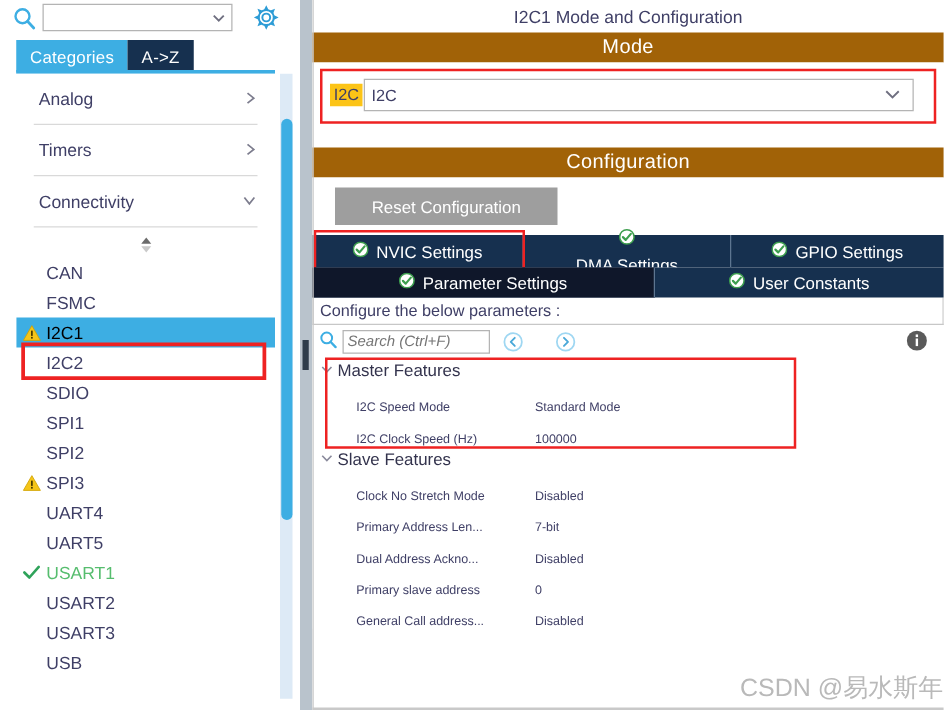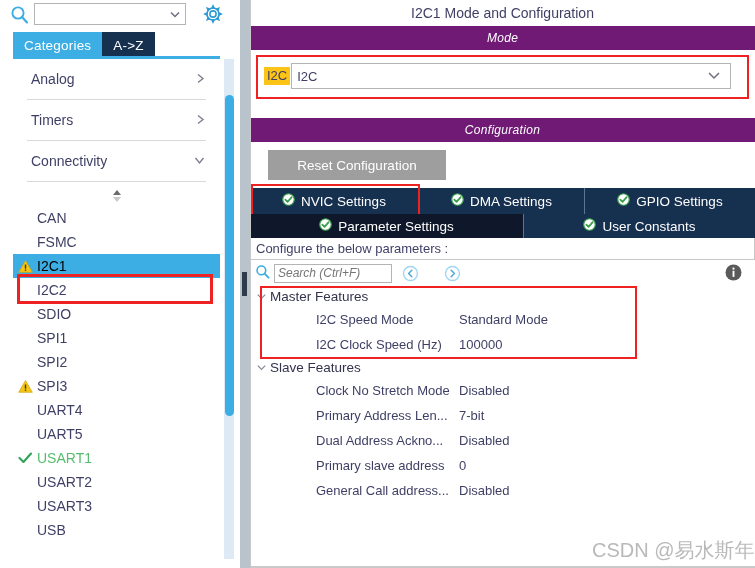--- a/index.html
+++ b/index.html
@@ -97,22 +97,22 @@
 
   
   .right-panel{
     position:absolute;left:250px;top:0;width:505px;height:568px;background:#ffffff;
   }
   .rp-title{
     height:26px;display:flex;align-items:center;justify-content:center;
     font-size:14px;color:#3f3f66;background:#ffffff;
   }
   .band{
-    height:24px;background:#701a75;color:#ffffff;font-size:12px;
-    display:flex;align-items:center;justify-content:center;letter-spacing:.3px;font-style:italic;
+    height:24px;background:#a16207;color:#ffffff;font-size:16px;
+    display:flex;align-items:center;justify-content:center;letter-spacing:.3px;
   }
   .mode-area{
     height:54px;background:#ffffff;position:relative;
   }
   .mode-red{
     position:absolute;left:6px;top:5px;right:6px;height:44px;
     border:2px solid #ee2222;box-sizing:border-box;
   }
   .mode-inner{
     position:absolute;left:14px;top:13px;display:flex;align-items:center;
@@ -169,21 +169,21 @@
   .nav-sp{width:6px;}
   .info-icon{position:absolute;right:12px;top:3px;}
 
   .params{position:relative;background:#ffffff;}
   .grp-row{
     height:21px;display:flex;align-items:center;font-size:13.5px;color:#33334d;
     padding-left:6px;box-sizing:border-box;font-weight:normal;
   }
   .grp-row .gchev{width:14px;color:#7d7d8e;font-size:11px;display:inline-block;}
   .p-row{
-    height:25px;display:flex;align-items:center;font-size:13px;color:#3f3f66;padding-left:31px;
+    height:25px;display:flex;align-items:flex-end;font-size:10px;color:#3f3f66;
   }
   .p-name{width:178px;padding-left:35px;box-sizing:border-box;}
   .p-val{flex:1;}
   .master-red{
     position:absolute;left:10px;top:0px;width:377px;height:73px;border:2px solid #ee2222;
     box-sizing:border-box;pointer-events:none;
   }
   .watermark{
     position:absolute;left:592px;top:537px;font-size:20px;color:#b9b9b9;
     white-space:nowrap;
@@ -397,21 +397,21 @@
     <div class="tabbar1">
       <div class="ctab" style="width:169px;">
         <span>
           <svg width="13" height="13" viewBox="0 0 14 14">
               <circle cx="7" cy="7" r="6.2" fill="#ffffff" stroke="#3d9e4e" stroke-width="1.3"></circle>
               <polyline points="3.6,7.2 6,9.6 10.4,4.4" fill="none" stroke="#3d9e4e" stroke-width="1.9" stroke-linecap="round" stroke-linejoin="round"></polyline>
             </svg>
         </span>
         <span>NVIC Settings</span>
       </div>
-      <div class="ctab" style="width:166px;">
+      <div class="ctab" style="width:166px;flex-direction:column;">
         <span>
           <svg width="13" height="13" viewBox="0 0 14 14">
               <circle cx="7" cy="7" r="6.2" fill="#ffffff" stroke="#3d9e4e" stroke-width="1.3"></circle>
               <polyline points="3.6,7.2 6,9.6 10.4,4.4" fill="none" stroke="#3d9e4e" stroke-width="1.9" stroke-linecap="round" stroke-linejoin="round"></polyline>
             </svg>
         </span>
         <span>DMA Settings</span>
       </div>
       <div class="ctab" style="width:170px;border-right:none;">
         <span>

